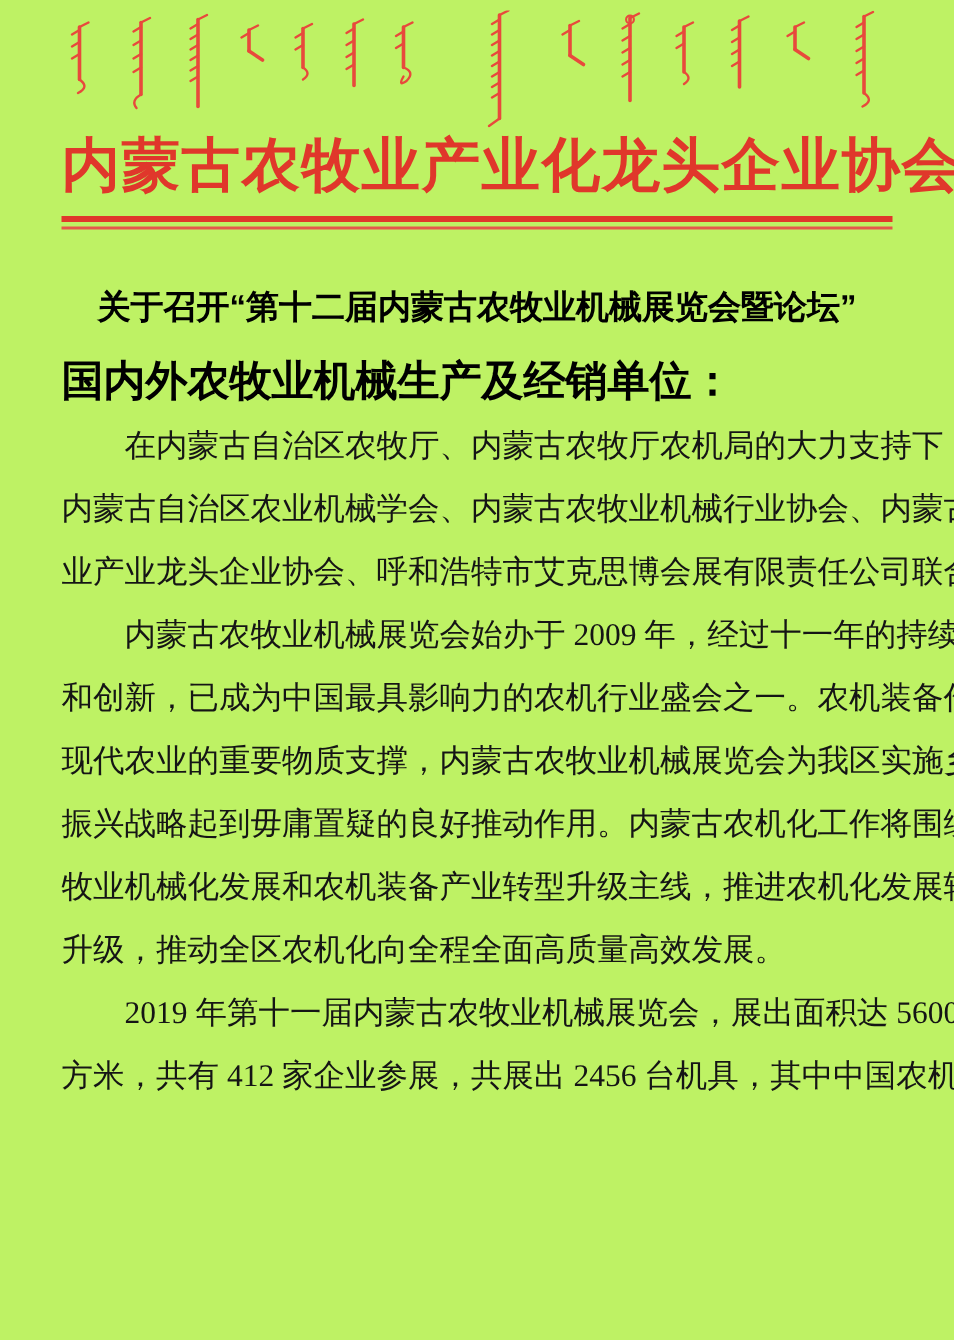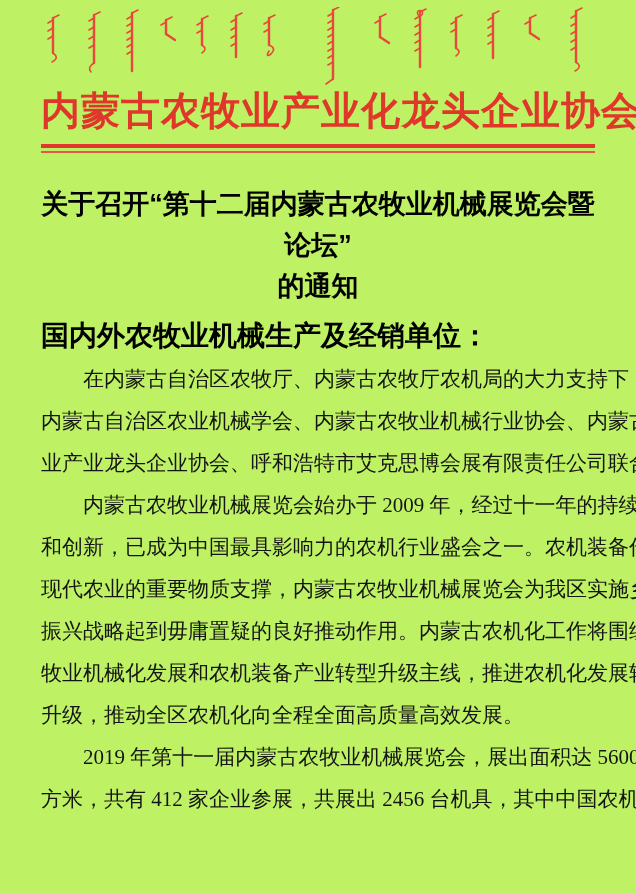--- a/index.html
+++ b/index.html
@@ -37,21 +37,21 @@
     border-top: 4px solid #e0372b;
     border-bottom: 2px solid #e5574a;
   }
 
   
   .notice-title {
     margin-top: 31px;
     text-align: center;
     font-family: "Liberation Sans", sans-serif;
     font-weight: bold;
-    font-size: 27px;
+    font-size: 22px;
     line-height: 41px;
     color: #000000;
   }
 
   
   .salutation {
     margin-top: 15px;
     font-family: "Liberation Sans", sans-serif;
     font-weight: bold;
     font-size: 28px;
@@ -132,21 +132,20 @@
           <path class="thin" d="M535,8 l-5,3 M535,16 l-5,3 M535,24 l-5,3 M535,32 l-5,3 M535,40 l-5,3 M535,4 l6,-3"></path>
           <path class="thin" d="M535,55 q7,5 -1,9"></path>
       </svg>
 
       <div class="org-name">内蒙古农牧业产业化龙头企业协会</div>
       <div class="double-rule"></div>
     </div>
 
     <div class="notice-title">
       <div>关于召开“第十二届内蒙古农牧业机械展览会暨论坛”</div>
-      <div>的通知</div>
     </div>
 
     <div class="salutation">国内外农牧业机械生产及经销单位：</div>
 
     <div class="body-text">
       <div class="para">
         <div class="para-line indent">在内蒙古自治区农牧厅、内蒙古农牧厅农机局的大力支持下，由</div>
         <div class="para-line">内蒙古自治区农业机械学会、内蒙古农牧业机械行业协会、内蒙古农牧</div>
         <div class="para-line">业产业龙头企业协会、呼和浩特市艾克思博会展有限责任公司联合主</div>
       </div>

